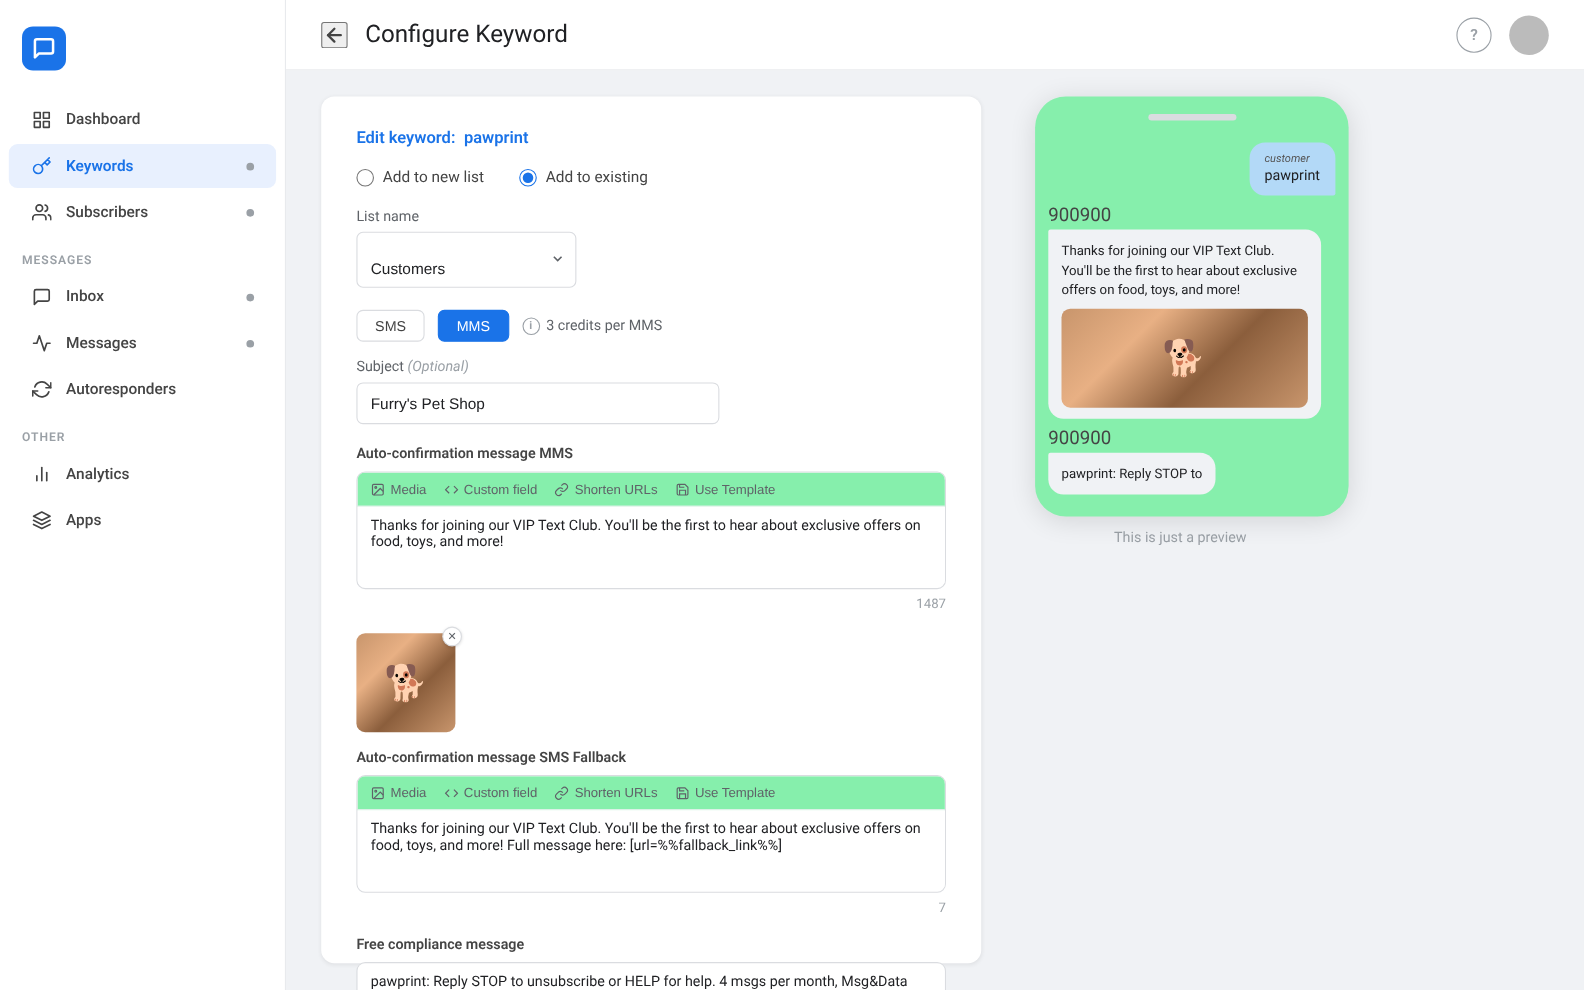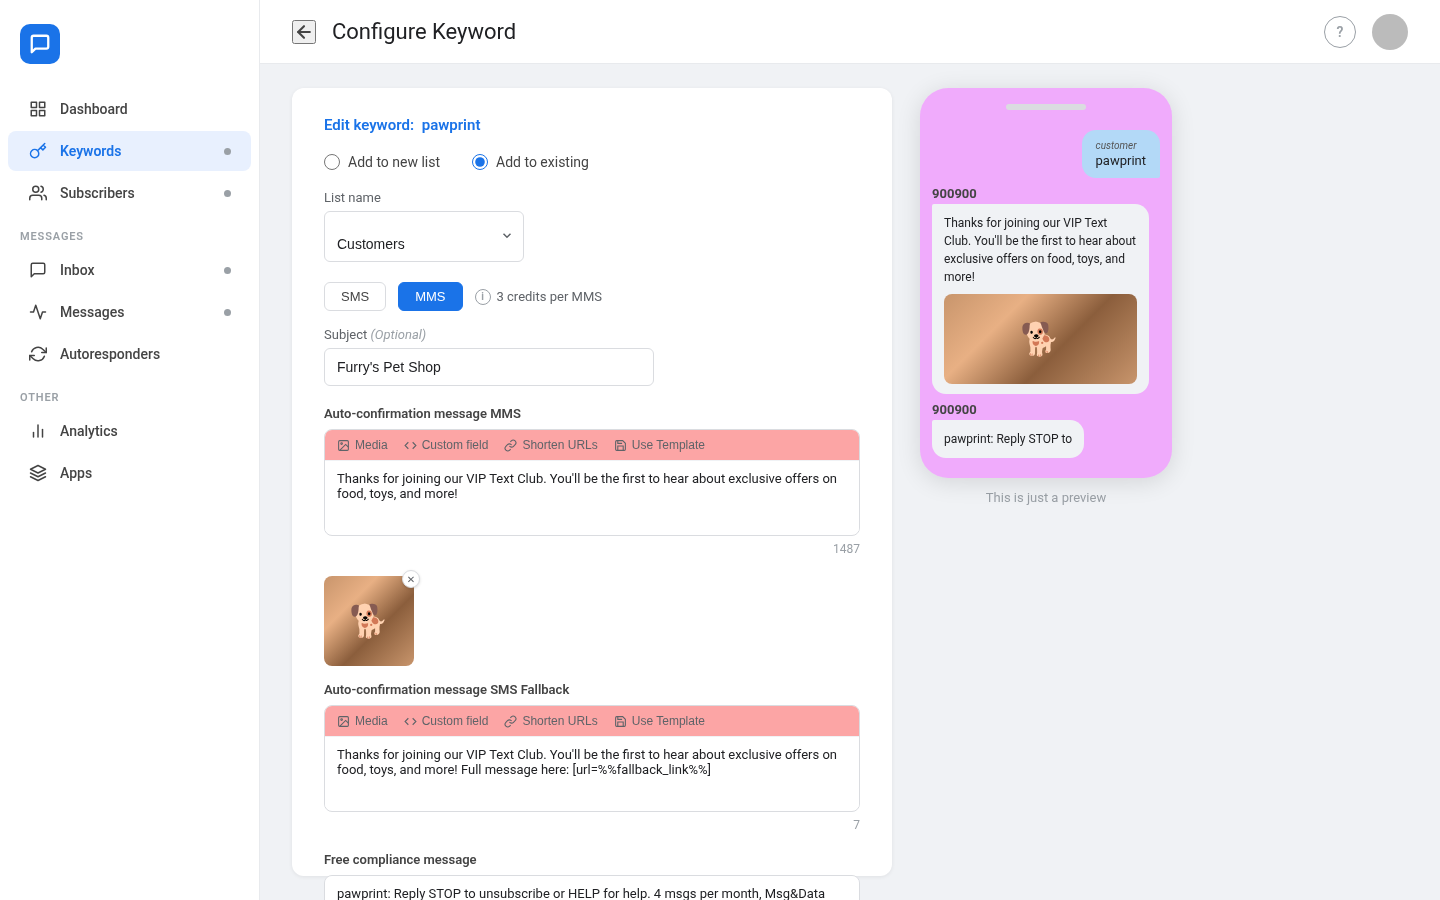--- a/index.html
+++ b/index.html
@@ -287,21 +287,21 @@
       border-radius: 8px;
       overflow: hidden;
       margin-bottom: 6px;
     }
     .message-toolbar {
       display: flex;
       align-items: flex-end;
       gap: 16px;
       padding: 8px 12px;
       border-bottom: 1px solid #f0f2f5;
-      background: #fca5a5;
+      background: #86efac;
     }
     .toolbar-btn {
       display: flex;
       align-items: center;
       gap: 5px;
       font-size: 12px;
       color: #5f6368;
       cursor: pointer;
       background: none;
       border: none;
@@ -351,27 +351,28 @@
     }
 
     
     .phone-preview-wrapper {
       margin-left: 28px;
       display: flex;
       flex-direction: column;
       align-items: center;
     }
     .phone-frame {
-      width: 252px;
-      background: #f0abfc;
+      width: 285px;
+      background: #86efac;
       border-radius: 28px;
       box-shadow: 0 4px 24px rgba(0,0,0,0.12);
       padding: 16px 12px;
       position: relative;
       overflow: hidden;
+      margin-left: 21px;
     }
     .phone-notch {
       width: 80px;
       height: 6px;
       background: #dadce0;
       border-radius: 4px;
       margin: 0 auto 16px auto;
     }
     .chat-bubble-container {
       display: flex;
@@ -394,22 +395,22 @@
     }
     .chat-bubble-right .text {
       font-size: 13px;
       color: #202124;
     }
     .chat-message-left {
       align-self: flex-start;
       max-width: 95%;
     }
     .chat-sender-id {
-      font-size: 13px;
-      font-weight: 700;
+      font-size: 17px;
+      font-weight: 400;
       color: #444;
       margin-bottom: 3px;
     }
     .chat-bubble-left {
       background: #f0f2f5;
       border-radius: 2px 14px 14px 14px;
       padding: 10px 12px;
     }
     .chat-bubble-left .text {
       font-size: 12px;

